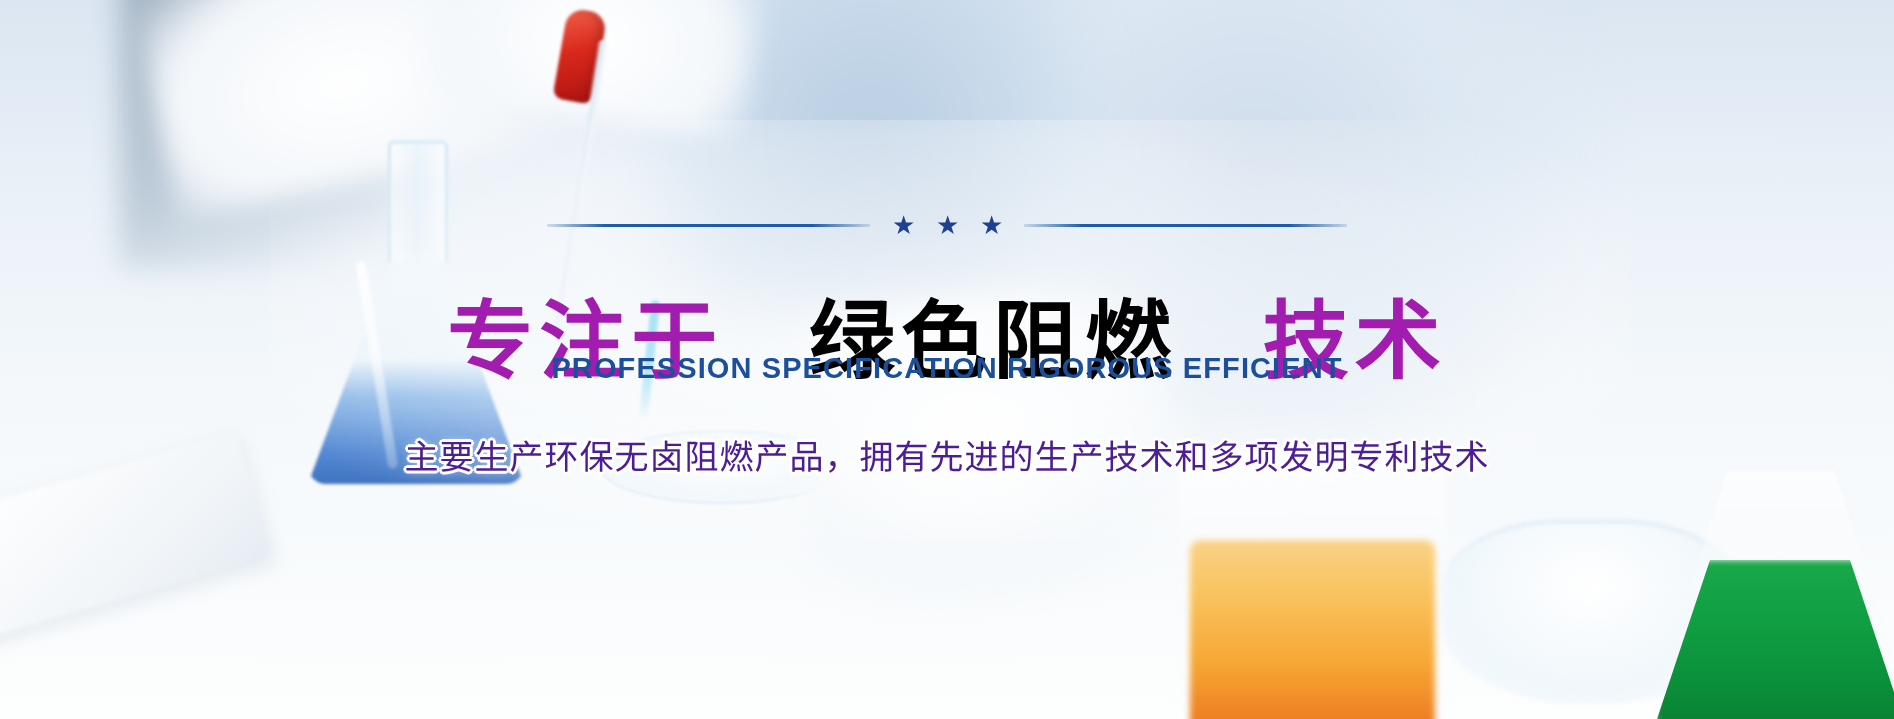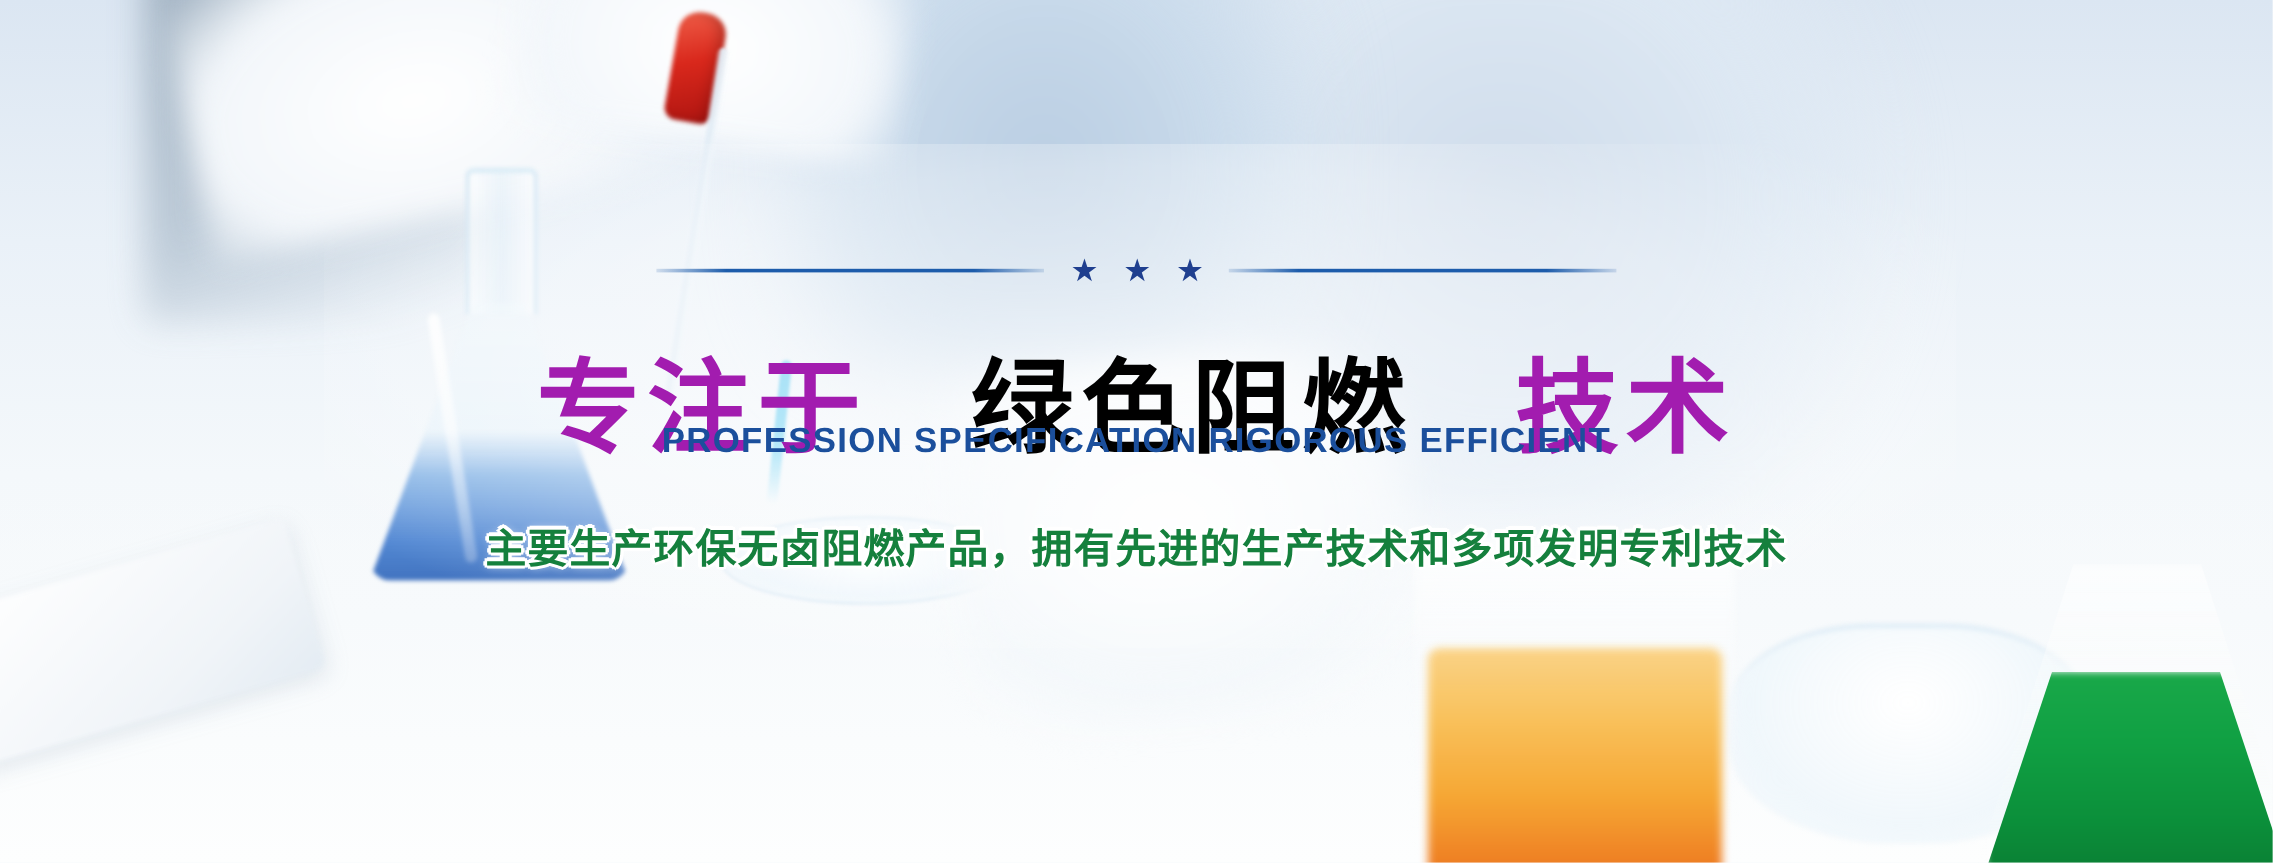--- a/index.html
+++ b/index.html
@@ -290,23 +290,23 @@
     letter-spacing: 1.1px;
     color: #1b4f9c;
     white-space: nowrap;
   }
 
   .tagline {
     position: absolute;
     left: 0; right: 0;
     top: 430px;
     font-size: 34px;
-    font-weight: 700;
+    font-weight: 400;
     letter-spacing: 1px;
-    color: #15803d;
+    color: #4c1d95;
     white-space: nowrap;
     text-shadow:
       -2px -2px 0 #ffffff,  2px -2px 0 #ffffff,
       -2px  2px 0 #ffffff,  2px  2px 0 #ffffff,
       -3px  0   0 #ffffff,  3px  0   0 #ffffff,
        0   -3px 0 #ffffff,  0    3px 0 #ffffff,
        0    0   8px rgba(255,255,255,.95);
   }
 </style>
 </head>

